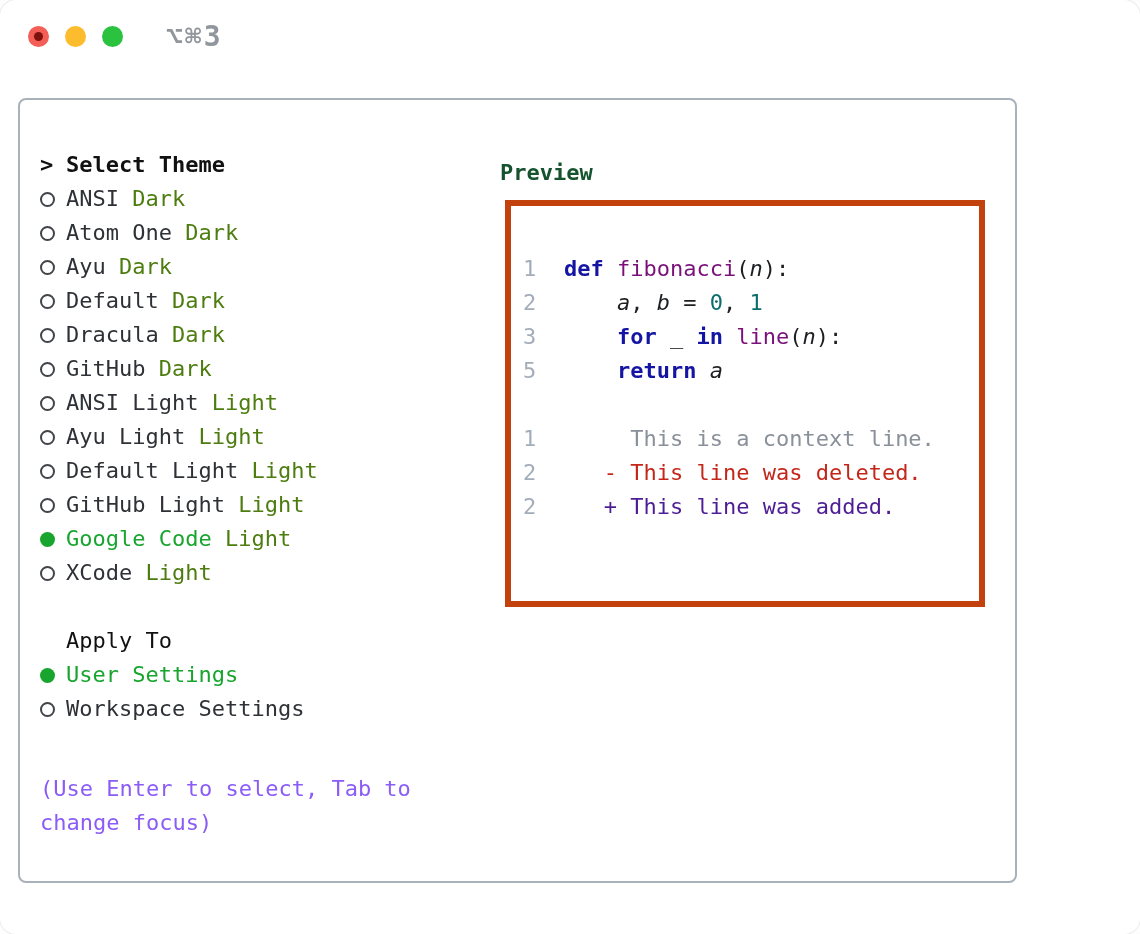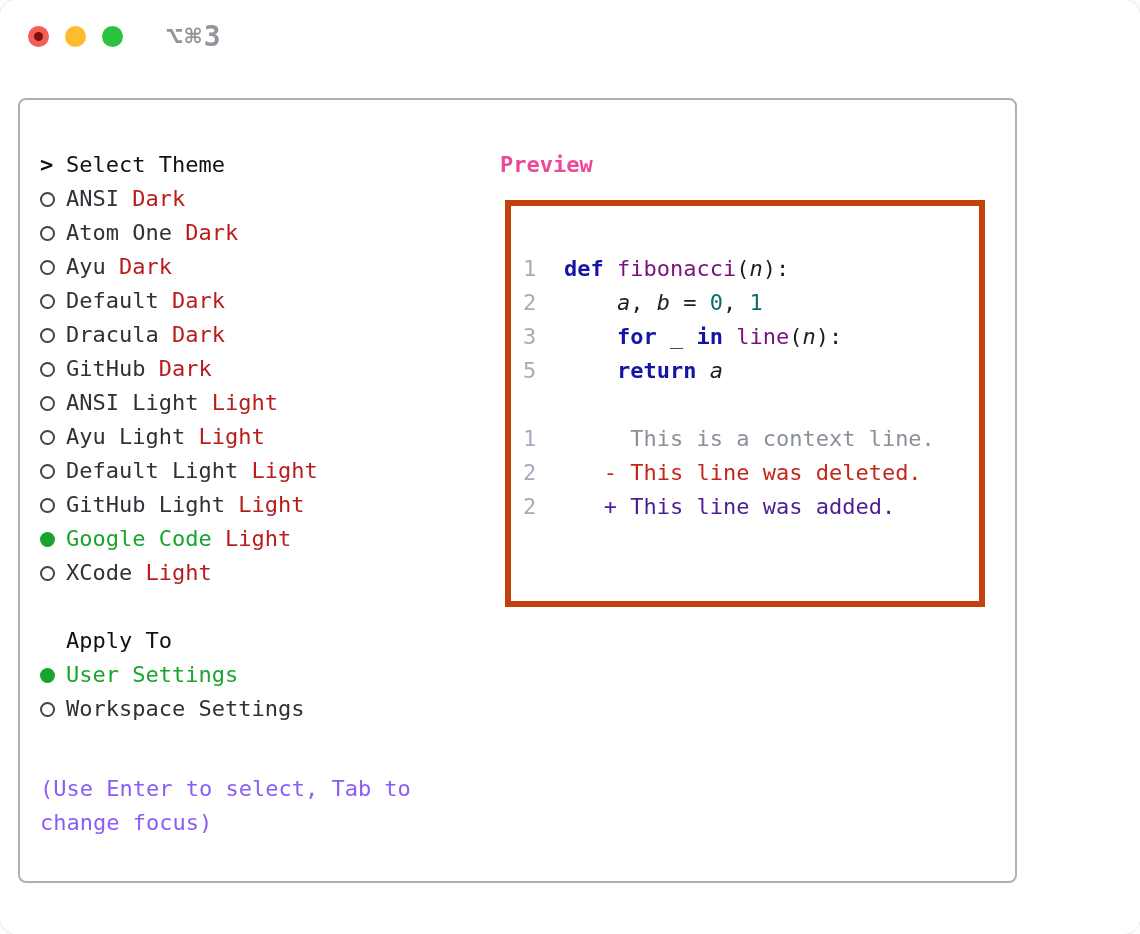--- a/index.html
+++ b/index.html
@@ -26,29 +26,29 @@
   .main-box{
     position:absolute;left:18px;top:98px;width:995px;height:781px;
     border:2px solid #a9b1bb;border-radius:8px;background:#fff;
     font-size:22px;line-height:34px;color:#2e3136;
   }
   .left-col{position:absolute;left:20px;top:48px;width:445px;}
   .row{height:34px;display:flex;align-items:center;white-space:pre;}
   .row.spacer{pointer-events:none;}
   .marker{width:26px;display:flex;align-items:center;flex:0 0 26px;}
   .hdr-prefix{font-weight:bold;color:#111;}
-  .hdr-label{font-weight:normal;color:#111;}
+  .hdr-label{font-weight:bold;color:#111;}
   .circle{width:15px;height:15px;border-radius:50%;border:2px solid #41454a;box-sizing:border-box;}
   .circle.sel{border:none;background:#17a52e;}
   .item-name{color:#2e3136;}
   .item-name.sel{color:#17a52e;}
-  .variant{color:#b91c1c;}
+  .variant{color:#4d7c0f;}
   .hint{color:#8b5cf6;white-space:normal;width:420px;margin-top:12px;}
   
-  .preview-label{position:absolute;left:480px;top:48px;height:34px;line-height:34px;font-weight:bold;color:#ec4899;}
+  .preview-label{position:absolute;left:480px;top:56px;height:34px;line-height:34px;font-weight:bold;color:#14532d;}
   .preview-box{
     position:absolute;left:485px;top:100px;width:480px;height:407px;
     border:6px solid #c2410c;background:#fff;box-sizing:border-box;
   }
   .codepane{padding:46px 0 0 12px;}
   .cline{height:34px;white-space:pre;}
   .ln{display:inline-block;width:41px;color:#a3adba;}
   .kw{color:#1515a3;font-weight:bold;}
   .fn{color:#7a107a;}
   .nm{color:#0d6d6d;}

